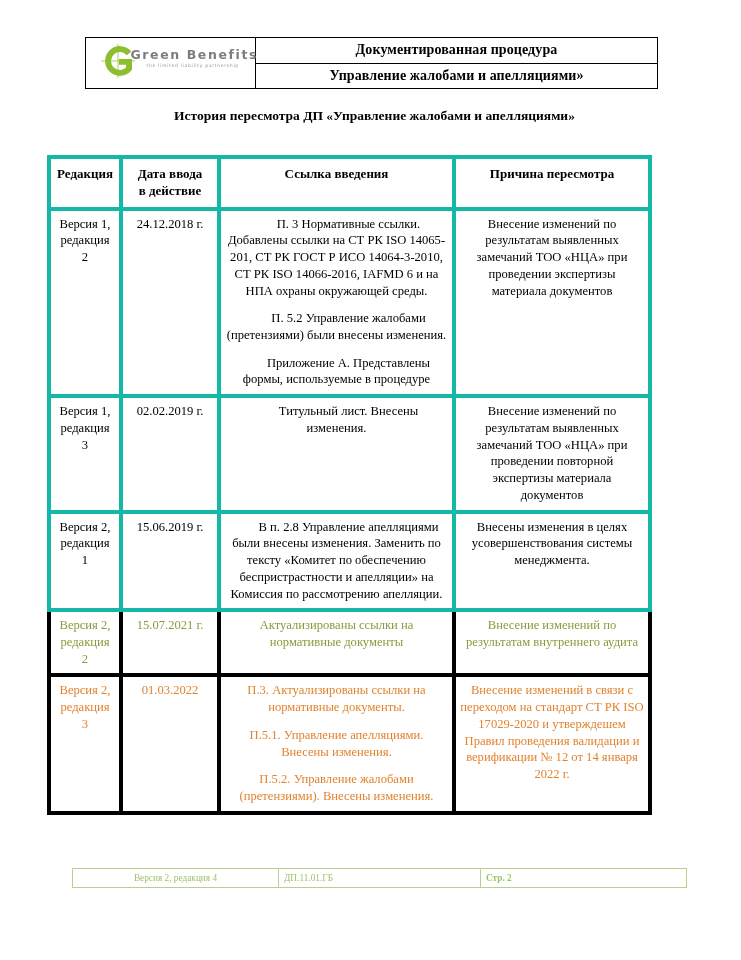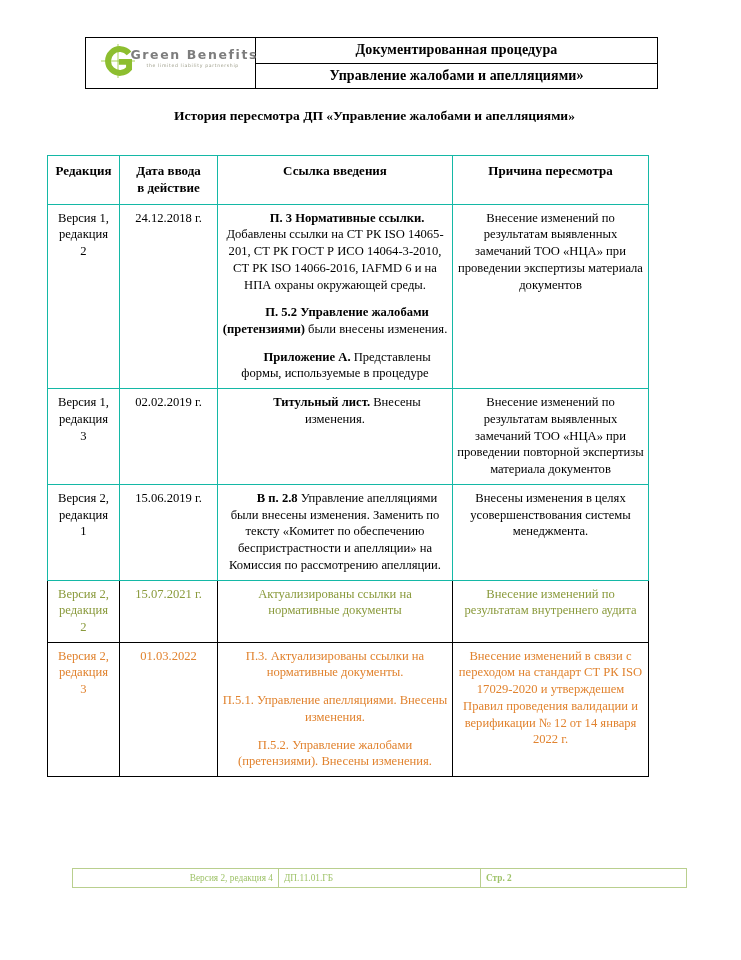--- a/index.html
+++ b/index.html
@@ -49,59 +49,59 @@
 
   
   .main-table {
     position: absolute;
     left: 47px; top: 155px;
     width: 601px;
     border-collapse: collapse;
     table-layout: fixed;
   }
   .main-table th, .main-table td {
-    border: 1px solid #14b8a6;
+    border: 4px solid #14b8a6;
     vertical-align: top;
     padding: 5px 4px 6px 4px;
     text-align: center;
     font-size: 12.6px;
     line-height: 1.33;
   }
   .main-table th {
     font-weight: bold; font-size: 13px; padding: 6px 4px 7px 4px;
     vertical-align: top;
   }
   .c1 { width: 72px; }
   .c2 { width: 98px; }
   .c3 { width: 235px; }
   .c4 { width: 196px; }
   .main-table td p { margin: 0 0 0 0; }
   .main-table td p + p { margin-top: 11px; }
-  .b { font-weight: bold; margin-left: 24px; }
+  .b { font-weight: normal; margin-left: 24px; }
   .row-green { color: #8a9a3c; }
   .row-orange { color: #e1832f; }
   .row-green td, .row-orange td { border-color: #000; }
 
   
   .ftr-table {
     position: absolute;
     left: 72px; top: 868px;
     width: 614px;
     border-collapse: collapse;
     table-layout: fixed;
   }
   .ftr-table td {
     border: 1px solid #b9cf8e;
     height: 19px;
     font-size: 9.3px;
     color: #9fc36a;
     padding: 1px 5px;
     vertical-align: middle;
   }
-  .f1 { width: 206px; text-align: right; }
+  .f1 { width: 206px; text-align: center; }
   .f2 { width: 202px; text-align: left; }
   .f3 { width: 206px; text-align: left; font-weight: bold; }
 </style>
 </head>
 <body>
 
 <div class="page">
 
   <table class="hdr-table">
     <tbody>

